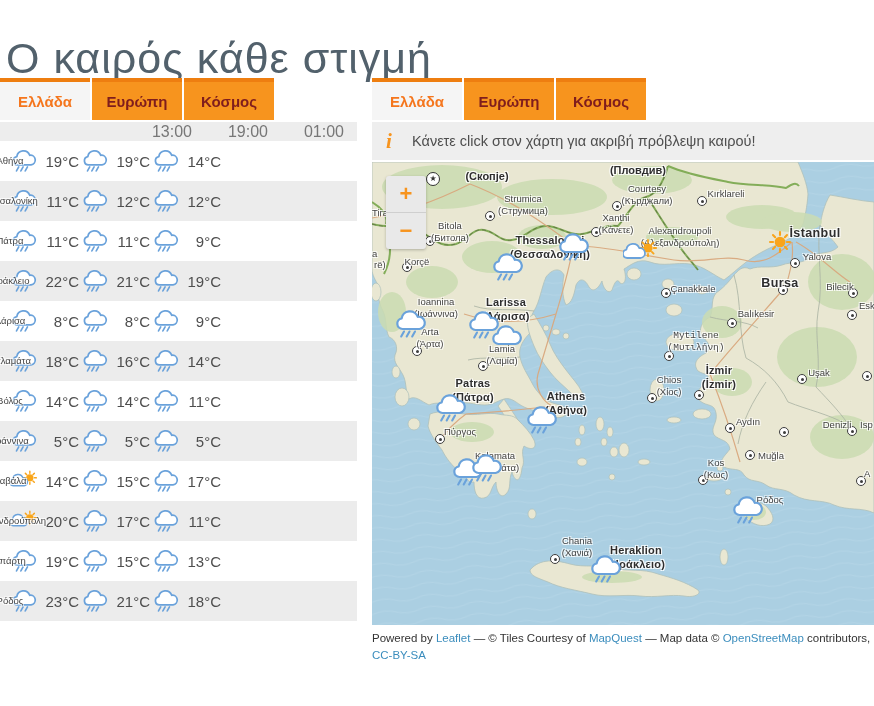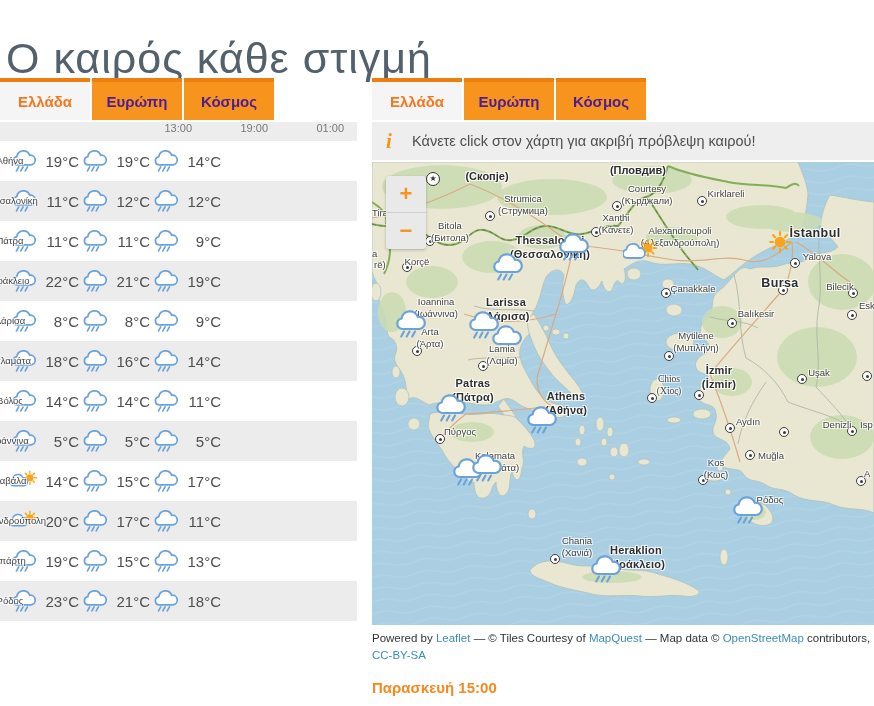--- a/index.html
+++ b/index.html
@@ -8,25 +8,25 @@
 
   .page-title{position:absolute;left:6px;top:0px;font-size:43px;font-weight:300;
     color:#52616C;letter-spacing:1px;line-height:58px;}
 
   .panel{position:absolute;top:78px;}
   #left-panel{left:0;width:357px;}
   #right-panel{left:372px;width:502px;}
 
   .tabs{display:flex;gap:2px;height:44px;}
   .tab{width:90px;height:38px;background:#F7941E;border-top:4px solid #EE7E10;
-    color:#4c1d95;font-weight:bold;font-size:15px;display:flex;align-items:center;justify-content:center;cursor:pointer;}
+    color:#7f1d1d;font-weight:bold;font-size:15px;display:flex;align-items:center;justify-content:center;cursor:pointer;}
   .tab.active{background:#F5F5F5;color:#F5761D;}
 
-  .time-row{display:flex;align-items:flex-start;height:19px;background:#EDEDED;
-    padding:0 8px 0 10px;font-size:11px;color:#777;}
+  .time-row{display:flex;align-items:flex-end;height:19px;background:#EDEDED;
+    padding:0 8px 0 10px;font-size:16px;color:#777;}
   .time-row .spacer{flex:1;}
   .time-row .t{width:71px;text-align:right;padding-right:5px;}
 
   .frow{display:flex;align-items:center;height:40px;padding:0 8px 0 10px;background:#fff;font-size:15px;color:#4E4E4E;}
   .frow.alt{background:#ECECEC;}
   .frow .city{flex:1;}
   .frow .cell{width:71px;display:flex;align-items:center;justify-content:flex-start;gap:2px;}
   .wicon{width:27px;height:24px;flex:0 0 27px;}
   .frow .temp{min-width:40px;text-align:right;}
 
@@ -565,29 +565,29 @@
           <div class="city major big" style="left: 408px; top: 114px;"><span class="nm">Bursa</span></div>
           <span class="mdot" style="left: 411px; top: 128px;"></span>
           <div class="city" style="left: 468px; top: 119px;"><span class="nm">Bilecik</span></div>
           <span class="mdot" style="left: 481px; top: 131px;"></span>
           <div class="city" style="left: 321px; top: 121px;"><span class="nm">Çanakkale</span></div>
           <span class="mdot" style="left: 294px; top: 131px;"></span>
           <div class="city" style="left: 384px; top: 146px;"><span class="nm">Balıkesir</span></div>
           <span class="mdot" style="left: 360px; top: 161px;"></span>
           <div class="city edge" style="left: 487px; top: 138px;"><span class="nm">Esk</span></div>
           <span class="mdot" style="left: 480px; top: 153px;"></span>
-          <div class="city" style="left: 324px; top: 168px;"><span class="nm">Mytilene</span><span class="sub">(Μυτιλήνη)</span></div>
+          <div class="city" style="left: 324px; top: 168px; font-family: Liberation Mono, monospace;"><span class="nm">Mytilene</span><span class="sub">(Μυτιλήνη)</span></div>
           <span class="mdot" style="left: 297px; top: 194px;"></span>
           <div class="city" style="left: 64px; top: 134px;"><span class="nm">Ioannina</span><span class="sub">(Ιωάννινα)</span></div>
           <div class="city major" style="left: 134px; top: 134px;"><span class="nm">Larissa</span><span class="sub">(Λάρισα)</span></div>
           <div class="city" style="left: 58px; top: 164px;"><span class="nm">Arta</span><span class="sub">(Άρτα)</span></div>
           <span class="mdot" style="left: 45px; top: 189px;"></span>
           <div class="city" style="left: 130px; top: 181px;"><span class="nm">Lamia</span><span class="sub">(Λαμία)</span></div>
           <span class="mdot" style="left: 111px; top: 204px;"></span>
-          <div class="city" style="left: 297px; top: 212px; font-family: Liberation Serif, serif;"><span class="nm">Chios</span><span class="sub">(Χίος)</span></div>
+          <div class="city" style="left: 297px; top: 212px;"><span class="nm">Chios</span><span class="sub">(Χίος)</span></div>
           <span class="mdot" style="left: 280px; top: 236px;"></span>
           <div class="city major" style="left: 347px; top: 202px;"><span class="nm">İzmir</span><span class="sub">(İzmir)</span></div>
           <span class="mdot" style="left: 327px; top: 233px;"></span>
           <div class="city" style="left: 447px; top: 205px;"><span class="nm">Uşak</span></div>
           <span class="mdot" style="left: 430px; top: 217px;"></span>
           <div class="city edge" style="left: 489px; top: 199px; padding-left: 26px;"><span class="nm">Afy</span></div>
           <span class="mdot" style="left: 495px; top: 214px;"></span>
           <div class="city major" style="left: 101px; top: 215px;"><span class="nm">Patras</span><span class="sub">(Πάτρα)</span></div>
           <div class="city major" style="left: 194px; top: 228px;"><span class="nm">Athens</span><span class="sub">(Αθήνα)</span></div>
           <div class="city" style="left: 376px; top: 254px;"><span class="nm">Aydın</span></div>
@@ -679,16 +679,15 @@
         </div>
 
       <div class="zoomctl">
         <div class="zbtn">+</div>
         <div class="zbtn">−</div>
       </div>
     </div>
 
     <div class="attribution"><span>Powered by </span><a href="#">Leaflet</a><span> — © Tiles Courtesy of </span><a href="#">MapQuest</a><span> — Map data © </span><a href="#">OpenStreetMap</a><span> contributors, </span><a href="#">CC-BY-SA</a></div>
 
-    <div class="timestamp">Παρασκευή 15:00</div>
   </div>
 
 </div>
 
 </body></html>

